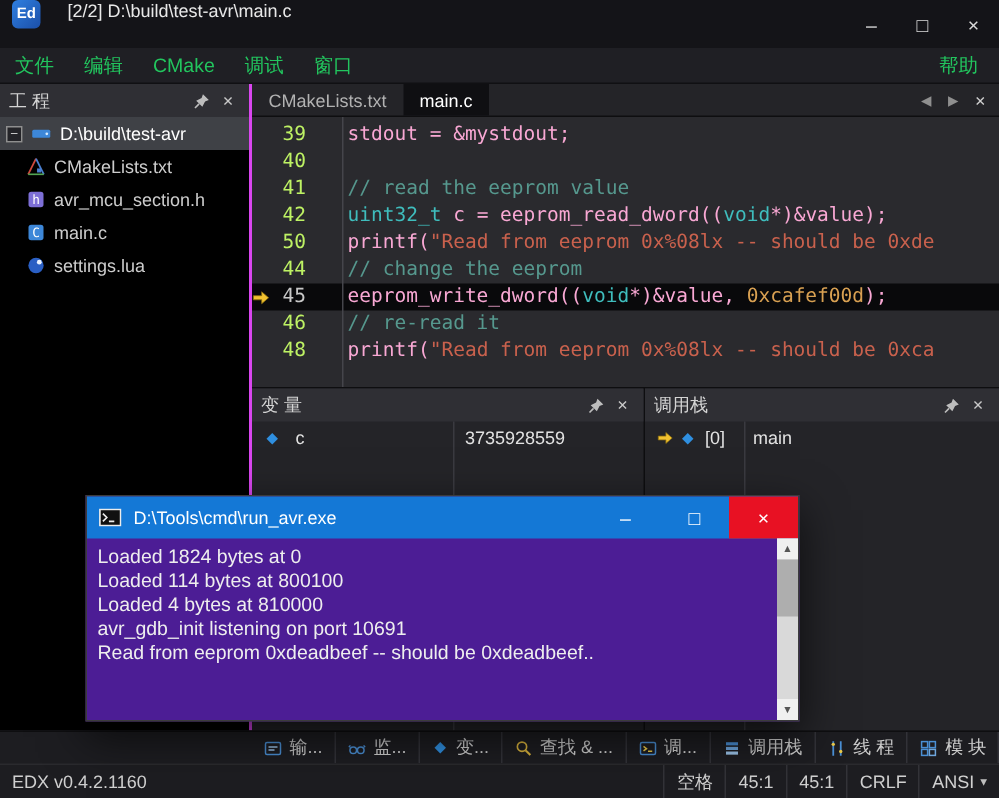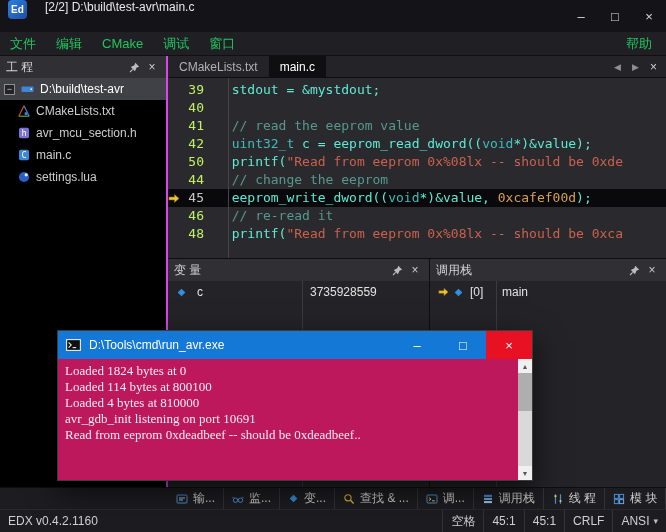--- a/index.html
+++ b/index.html
@@ -42,45 +42,45 @@
 
   
   #editor{position:absolute;left:168px;top:78px;width:498px;height:180px;background:#2a2a2e;overflow:hidden;font-family:"DejaVu Sans Mono",monospace;font-size:13px;padding-top:3px;box-sizing:border-box}
   #indent-guide{position:absolute;left:60px;top:0;width:1px;height:100%;background:#45454b;pointer-events:none}
   .code-line{height:18px;line-height:18px;display:flex;position:relative;overflow:hidden}
   .code-line.current{background:#09090b}
   .bp-margin{width:12px;flex:none;display:flex;align-items:center;justify-content:flex-start}
   .gutter-num{width:32px;flex:none;text-align:right;padding-right:8px;color:#bef264;box-sizing:border-box}
   .code-line.current .gutter-num{color:#c8c8c8}
   .code-text{flex:1;white-space:pre;overflow:hidden;padding-left:4px}
-  .sg-plain{color:#5eead4}
+  .sg-plain{color:#f9a8d4}
   .sg-comment{color:#56988e}
   .sg-type{color:#3fbdbd}
   .sg-string{color:#c9614d}
   .sg-number{color:#d8a052}
 
   
   #vars-panel{position:absolute;left:168px;top:258px;width:262px;height:229px;background:#242428;border-right:1px solid #0e0e10;border-top:1px solid #0e0e10;box-sizing:border-box}
   #stack-panel{position:absolute;left:430px;top:258px;width:236px;height:229px;background:#242428;border-top:1px solid #0e0e10;box-sizing:border-box}
   .panel-row{height:22px;display:flex;align-items:center;font-size:12px;color:#e2e2e2;position:relative;padding-left:8px;gap:4px}
   .col-divider{position:absolute;top:22px;bottom:0;width:1px;background:#3a3a40}
   .var-name{margin-left:6px}
   .var-value{position:absolute;left:142px}
   .frame-index{margin-left:2px}
   .frame-func{position:absolute;left:72px}
 
   
-  #console{position:absolute;left:57px;top:330px;width:476px;height:151px;background:#be185d;z-index:40;box-shadow:0 10px 28px rgba(0,0,0,.65);border:1px solid #3c3c3c;box-sizing:border-box}
+  #console{position:absolute;left:57px;top:330px;width:476px;height:151px;background:#4c1d95;z-index:40;box-shadow:0 10px 28px rgba(0,0,0,.65);border:1px solid #3c3c3c;box-sizing:border-box}
   #console-titlebar{height:28px;background:#1478d6;display:flex;align-items:center}
   #console-icon{margin-left:8px}
   #console-title{margin-left:8px;font-size:12px;color:#fff;white-space:nowrap}
   #console-controls{margin-left:auto;display:flex;height:100%}
   .con-btn{width:46px;height:100%;display:flex;align-items:center;justify-content:center;color:#fff;font-size:13px}
   .con-btn.close{background:#e81123}
-  #console-body{position:absolute;left:0;top:28px;right:14px;bottom:0;padding:4px 7px;font-family:Liberation Serif, serif;font-size:13px;color:#eeeeee;overflow:hidden}
+  #console-body{position:absolute;left:0;top:28px;right:14px;bottom:0;padding:4px 7px;font-family:Liberation Sans, sans-serif;font-size:13px;color:#eeeeee;overflow:hidden}
   .con-line{height:16px;line-height:16px;white-space:pre}
   #console-scrollbar{position:absolute;top:28px;right:0;width:14px;bottom:0;background:#d9d9d9}
   .scroll-arrow{position:absolute;left:0;width:14px;height:14px;background:#f0f0f0;color:#555;font-size:7px;display:flex;align-items:center;justify-content:center}
   #scroll-up{top:0}
   #scroll-down{bottom:0}
   #scroll-thumb{position:absolute;left:0;top:14px;width:14px;height:38px;background:#aeaeae}
 
   
   #toolbar{position:absolute;left:0;top:487px;width:666px;height:22px;background:#1d1d21;border-top:1px solid #0e0e10;display:flex;align-items:stretch;padding-left:168px;box-sizing:border-box;overflow:hidden}
   .tb-btn{display:flex;align-items:center;gap:5px;padding:0 8px;font-size:12px;color:#cccccc;border-right:1px solid #323238;white-space:nowrap}

